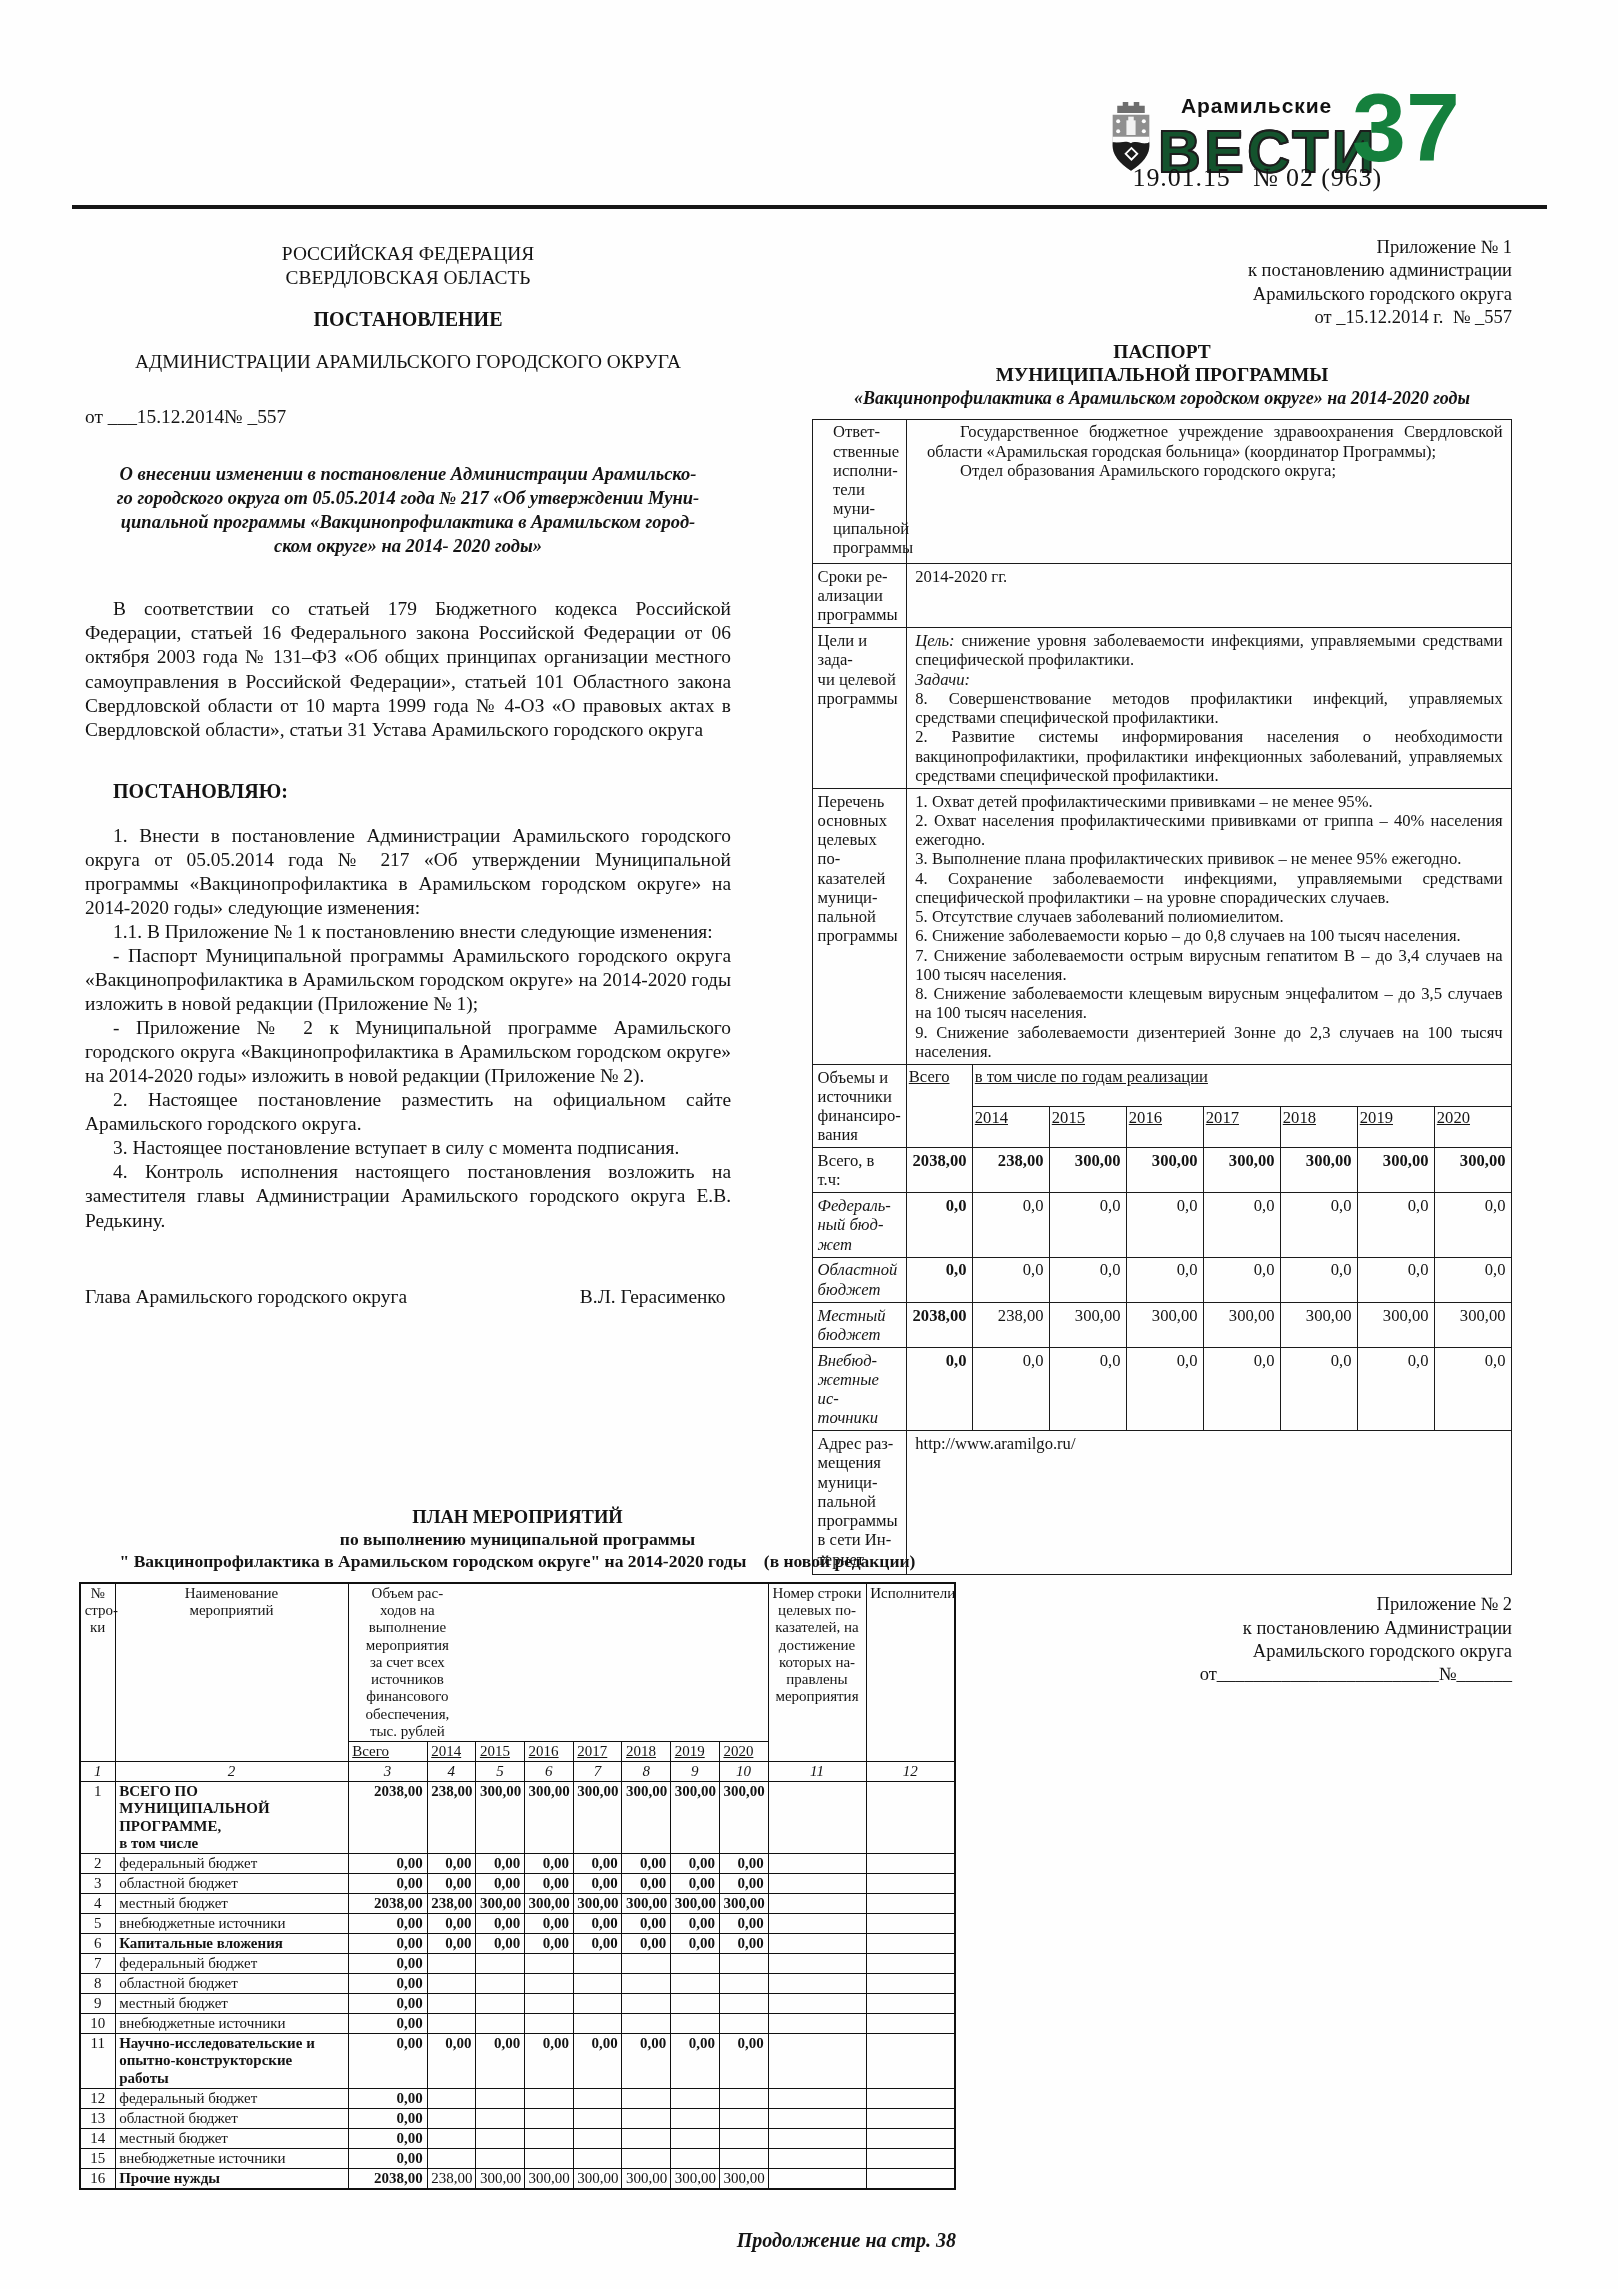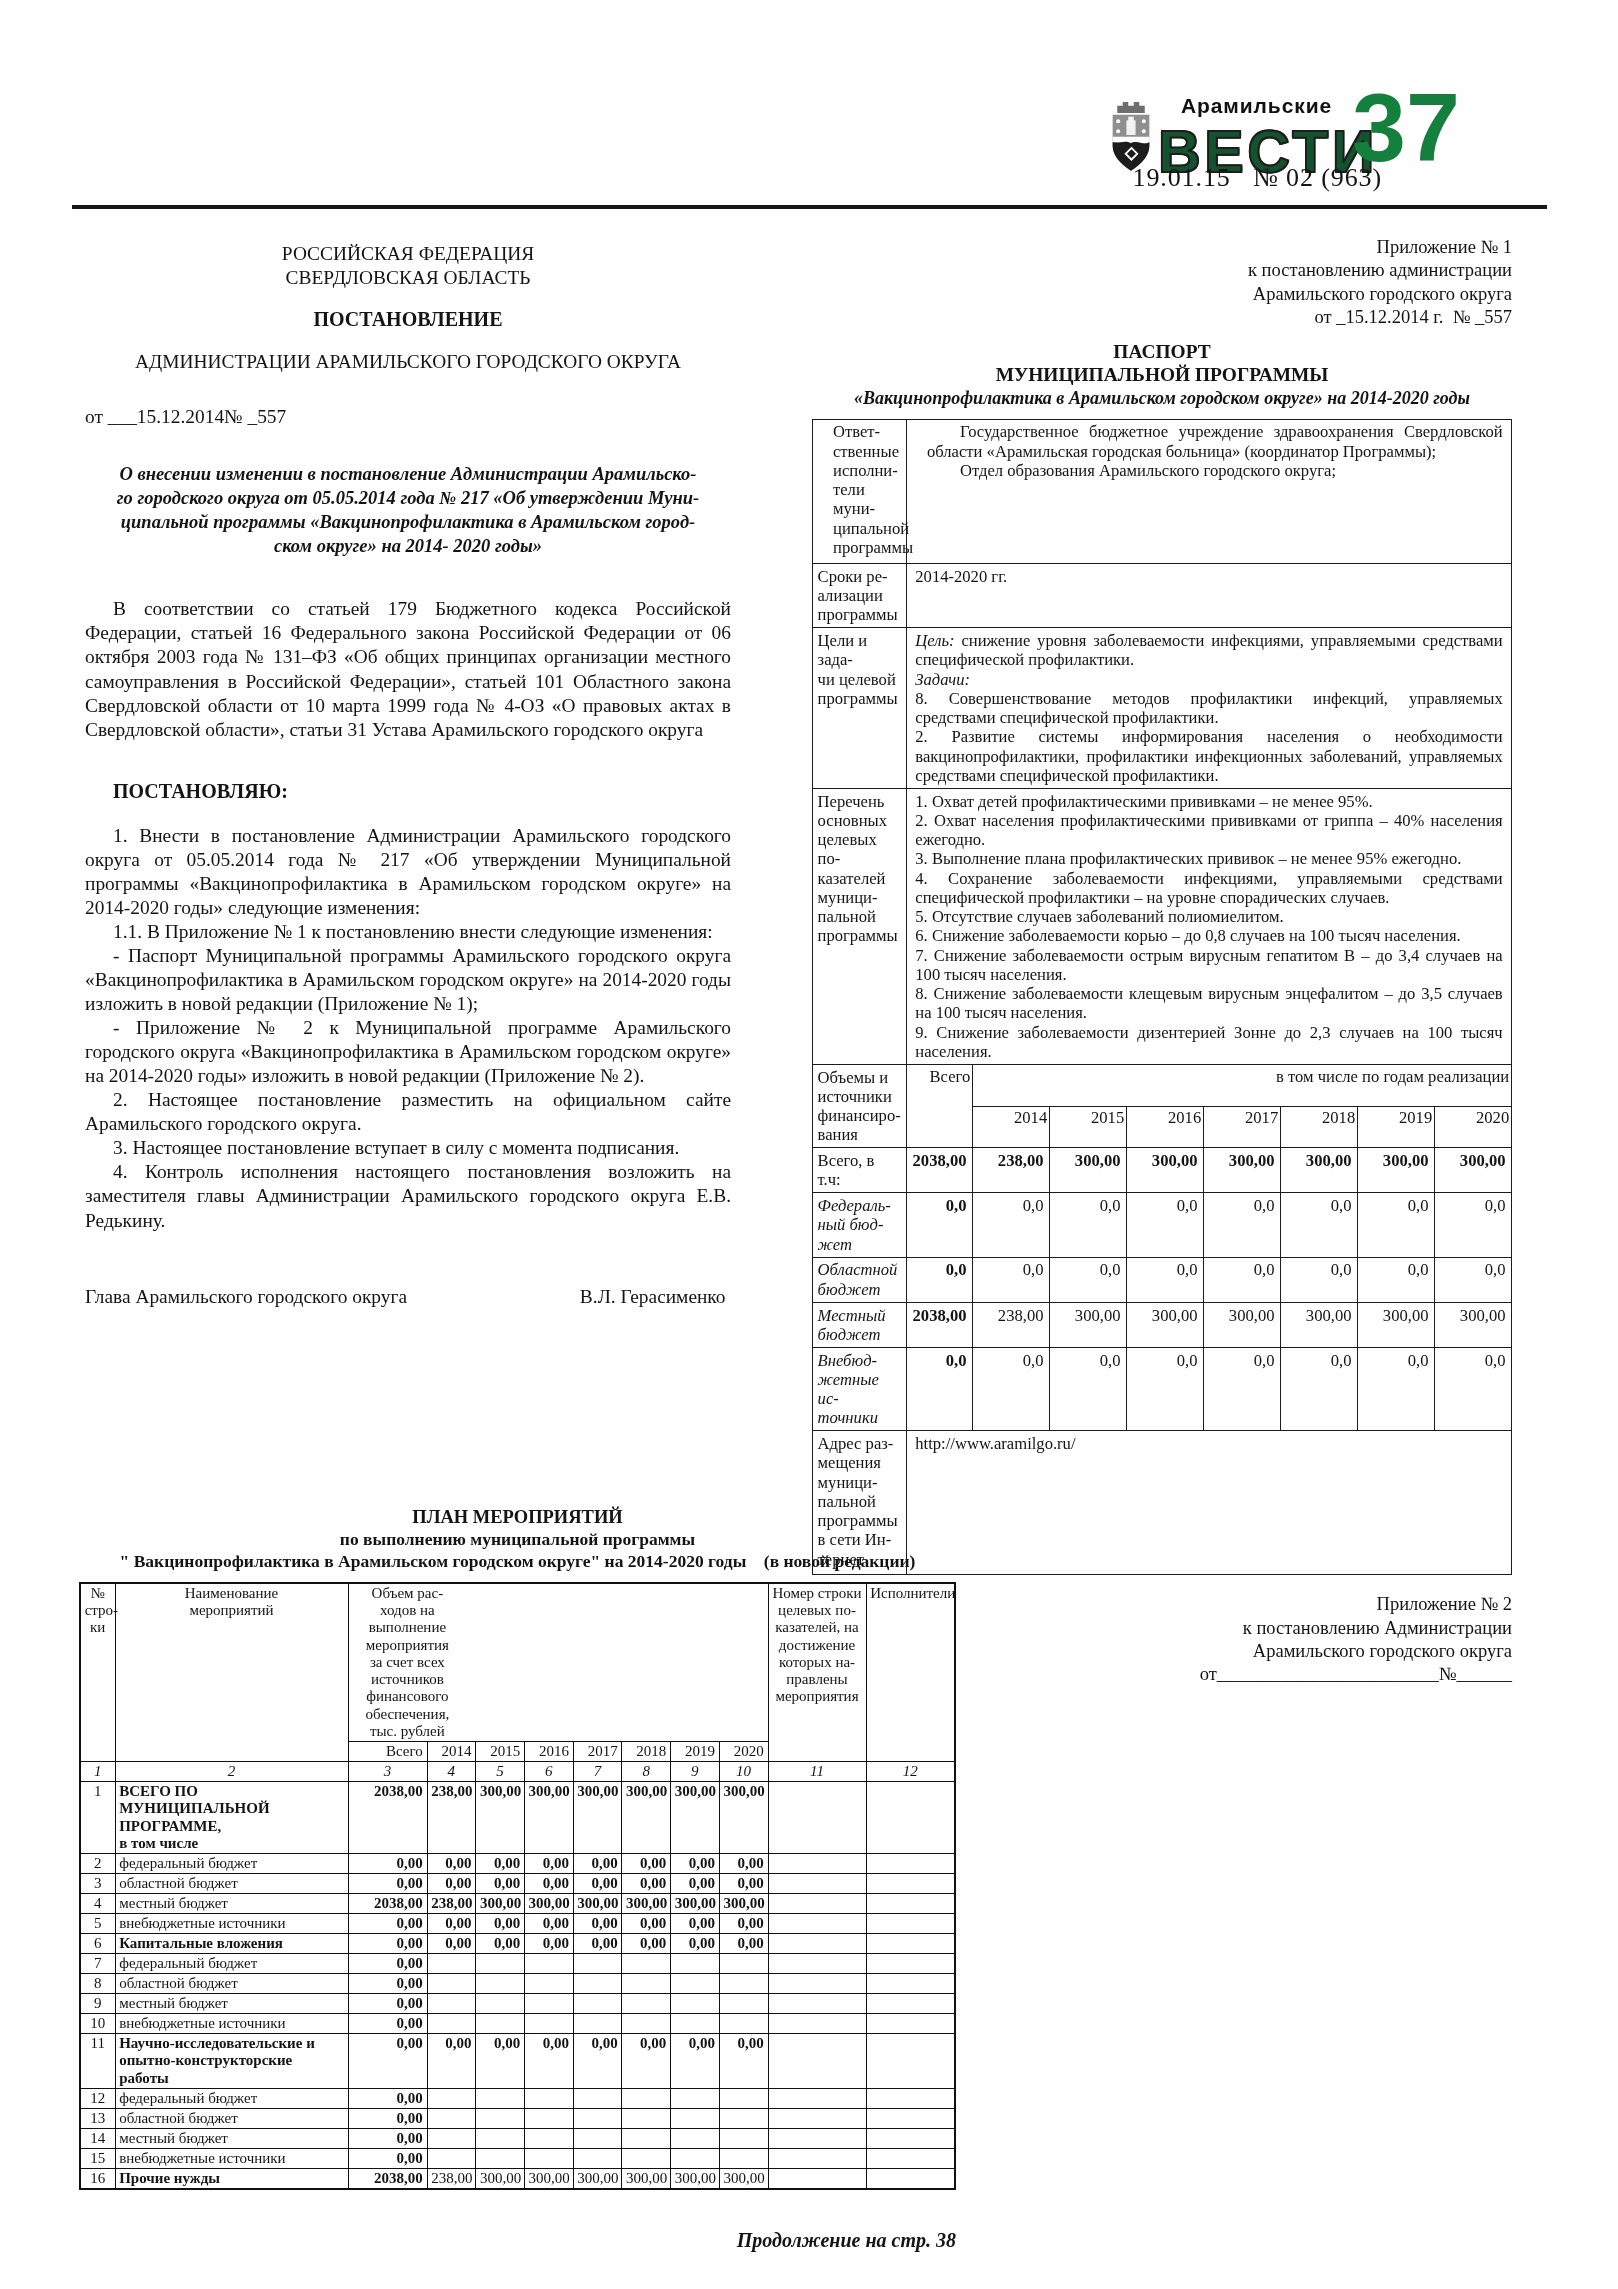--- a/index.html
+++ b/index.html
@@ -44,21 +44,21 @@
   .ph4{font-weight:700;font-style:italic;font-size:18px;}
 
   .pt{border-collapse:collapse;table-layout:fixed;width:700px;margin-top:9.2px;
       border:1.8px solid #1b1b1b;}
   .pt td{border:1.8px solid #1b1b1b;font-size:16.6px;line-height:1.16;vertical-align:top;}
   .pt .lbl{text-align:left;padding:2.8px 4.6px;}
   .pt .ct{text-align:justify;padding:2.8px 8.3px;}
   .ml{white-space:pre-line;}
   .ind{text-indent:33px;}
   .it{font-style:italic;}
-  .fh{text-align:right;padding:1.8px 1.8px;}
+  .fh{text-align:left;padding:1.8px 1.8px;text-decoration:underline;}
   .f-lbl{text-align:left;padding:2.8px 4.6px;}
   .f-total,.f-val{text-align:right;padding:2.8px 5.5px 2.8px 1.8px;}
   tr.il .f-lbl{font-style:italic;}
   tr.vb .f-val,tr.vb .f-total{font-weight:700;}
   tr.tb .f-total{font-weight:700;}
   .pt tr.rh1>td{height:138px;padding-left:20px;}
   .pt tr.rh2>td{height:55px;}
   .pt tr.raddr>td{height:137px;}
 
   

